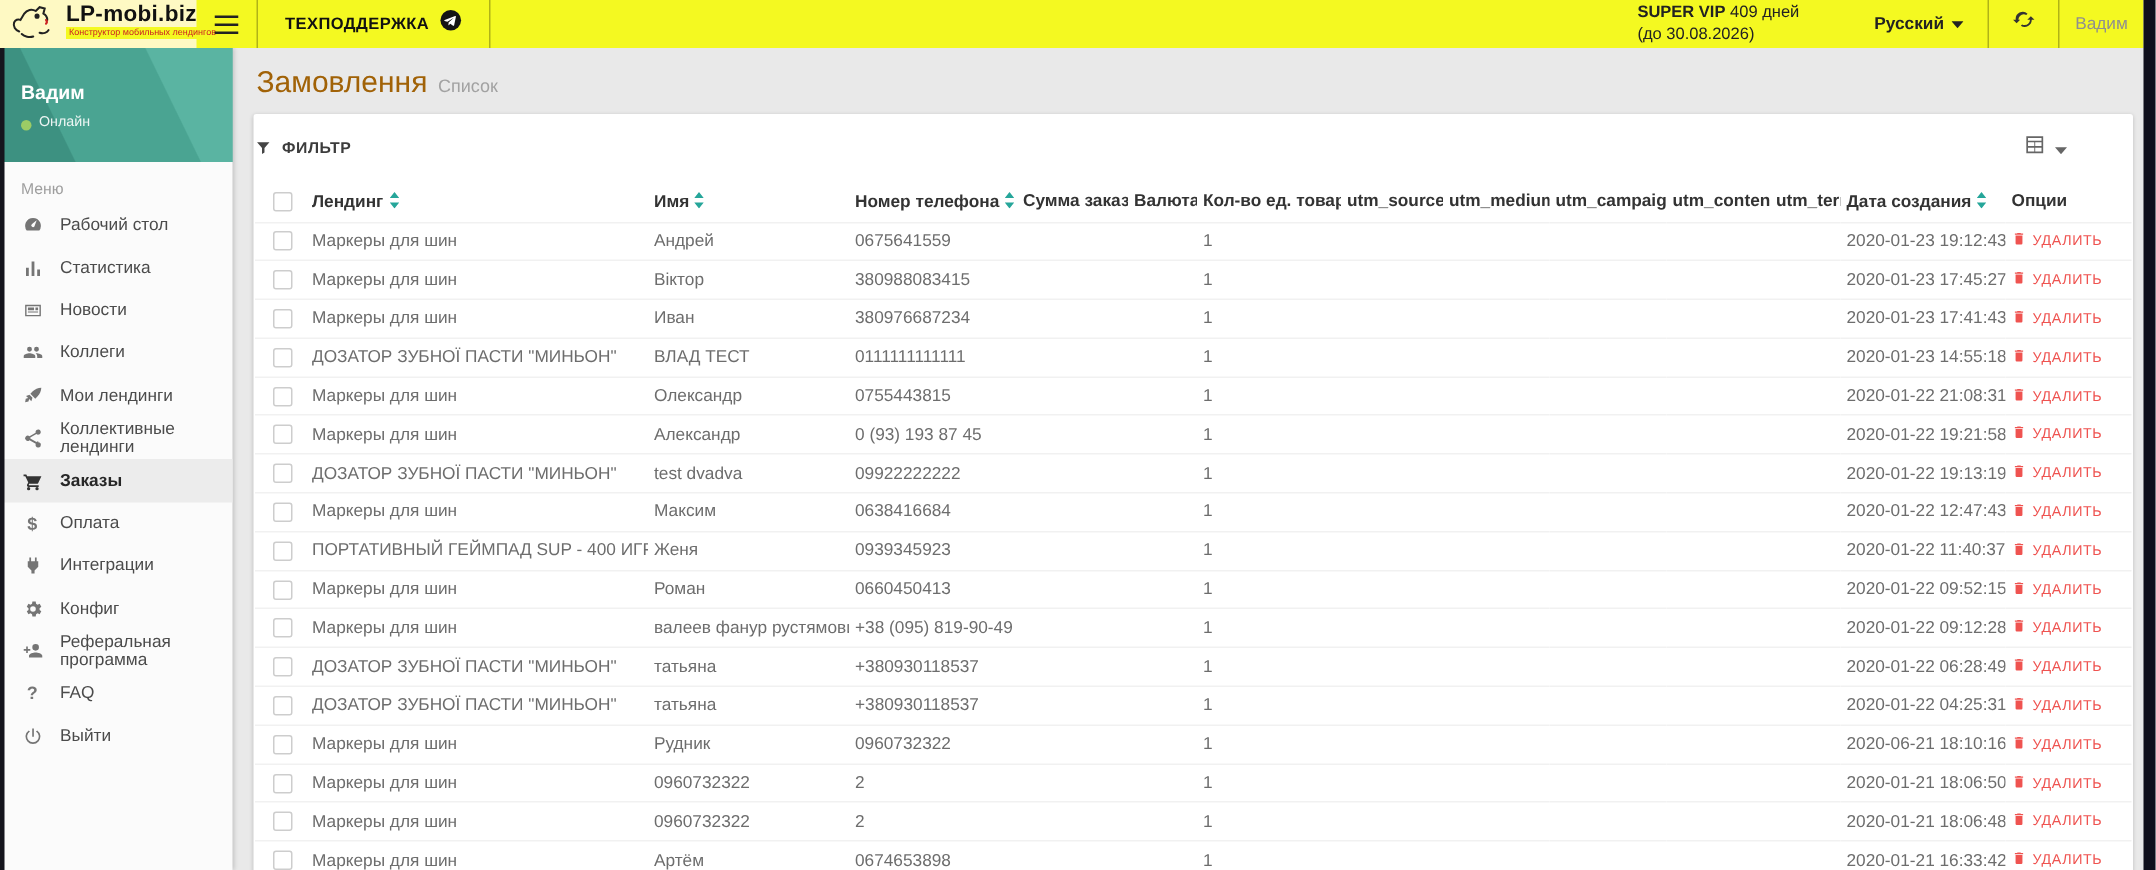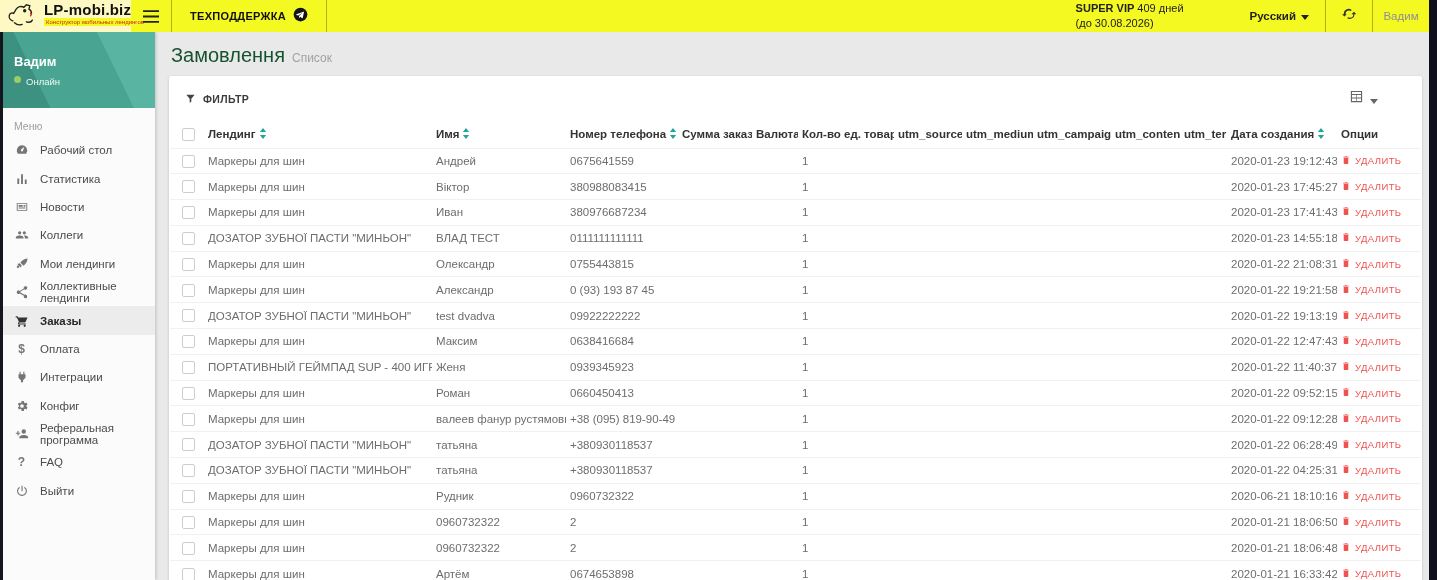--- a/index.html
+++ b/index.html
@@ -12,21 +12,21 @@
   .logo-box{width:131px;height:32px;background:#fef9c3;display:flex;
     padding:2px 4px 2px 6px;flex:0 0 auto;}
   .logo-text{margin-left:4px;line-height:1;}
   .logo-title{font-size:15px;font-weight:bold;color:#111;letter-spacing:.2px;}
   .logo-sub{font-size:6px;color:#c22;background:#f4f921;padding:1px 2px;margin-top:1px;white-space:nowrap;}
   .tb-burger{margin:0 12px 0 12px;color:#222;display:flex;align-items:center;cursor:pointer;}
   .tb-divider{width:1px;height:32px;background:rgba(0,0,0,.28);flex:0 0 auto;}
   .tb-support{display:flex;align-items:center;gap:7px;padding:0 18px;height:32px;cursor:pointer;}
   .tb-support-label{font-size:11px;font-weight:bold;color:#111;letter-spacing:.3px;}
   .tb-spacer{flex:1;}
-  .tb-plan{font-size:11px;color:#222;text-align:left;line-height:1.35;margin-right:22px;}
+  .tb-plan{font-size:11px;color:#222;text-align:left;line-height:1.35;margin-right:6px;}
   .tb-plan b{font-weight:bold;}
   .tb-lang{display:flex;align-items:center;gap:5px;font-size:11.5px;font-weight:bold;
     color:#222;margin-right:16px;cursor:pointer;margin-left:44px;}
   .tb-sync{width:46px;display:flex;align-items:center;justify-content:center;height:32px;
     color:#333;cursor:pointer;}
   .tb-user{width:56px;text-align:center;font-size:11.5px;color:#8f8f8f;cursor:pointer;}
 
   
   .scroll-strip{position:absolute;top:0;right:0;width:8px;height:580px;background:#10101c;z-index:30;}
   .left-edge{position:absolute;top:32px;left:0;width:3px;height:548px;background:#15151d;z-index:30;}
@@ -34,40 +34,40 @@
   
   .sidebar{position:absolute;top:32px;left:0;width:155px;height:548px;background:#fbfbfb;
     box-shadow:1px 0 3px rgba(0,0,0,.18);z-index:10;}
   .user-panel{height:76px;position:relative;color:#fff;padding:14px 0 0 14px;
     background:
       linear-gradient(64deg,#3d9181 0%,#3d9181 26%,rgba(0,0,0,0) 26.5%),
       linear-gradient(244deg,#5ab4a2 0%,#5ab4a2 30%,rgba(0,0,0,0) 30.5%),
       linear-gradient(26deg,#3d9181 0%,#3d9181 12%,rgba(0,0,0,0) 12.5%),
       #4aa492;}
   .user-name{font-size:13px;font-weight:bold;margin-top:8px;}
-  .user-status{display:flex;align-items:flex-start;gap:5px;margin-top:7px;
+  .user-status{display:flex;align-items:flex-end;gap:5px;margin-top:7px;
     font-size:9.5px;color:rgba(255,255,255,.9);}
   .status-dot{width:7px;height:7px;border-radius:50%;background:#9ccc65;}
   .menu-label{font-size:10.5px;color:#9e9e9e;padding:12px 0 4px 14px;}
   .menu{list-style:none;margin:0;padding:0;}
   .menu li{display:flex;align-items:center;height:28.4px;padding-left:14px;gap:11px;
     font-size:11.5px;color:#4b4b4b;cursor:pointer;}
   .menu li .mi{width:15px;display:flex;justify-content:center;color:#757575;
     font-size:12px;font-weight:bold;flex:0 0 auto;}
   .menu li.active{background:#ececec;font-weight:bold;color:#272727;}
   .menu li.active .mi{color:#333;}
 
   
   .content{position:absolute;top:32px;left:155px;right:8px;height:548px;background:#e9e9e9;}
   .page-head{padding:12px 0 0 16px;}
-  .page-title{font-size:20px;color:#14532d;text-align:right;}
+  .page-title{font-size:20px;color:#a16207;text-align:right;}
   .page-sub{font-size:12px;color:#a2a2a2;margin-left:7px;}
   .card{margin:9px 7px 0 14px;background:#fff;border-radius:2px;
     box-shadow:0 1px 3px rgba(0,0,0,.18);height:520px;overflow:hidden;}
-  .filter-row{height:45px;display:flex;align-items:center;padding:0 16px;position:relative;}
+  .filter-row{height:45px;display:flex;align-items:center;padding:0 1px;position:relative;}
   .filter-btn{display:flex;align-items:center;gap:7px;font-size:10.5px;font-weight:bold;
     color:#3c3c3c;letter-spacing:.4px;cursor:pointer;}
   .filter-btn .fi{color:#444;display:flex;}
   .grid-btn{position:absolute;right:44px;display:flex;align-items:center;gap:6px;color:#555;cursor:pointer;}
 
   table{width:calc(100% - 2px);margin:0 1px;border-collapse:collapse;table-layout:fixed;}
   col.c0{width:34px;}col.c1{width:228px;}col.c2{width:134px;}col.c3{width:112px;}
   col.c4{width:74px;}col.c5{width:46px;}col.c6{width:96px;}col.c7{width:68px;}
   col.c8{width:71px;}col.c9{width:78px;}col.c10{width:69px;}col.c11{width:47px;}
   col.c12{width:110px;}

